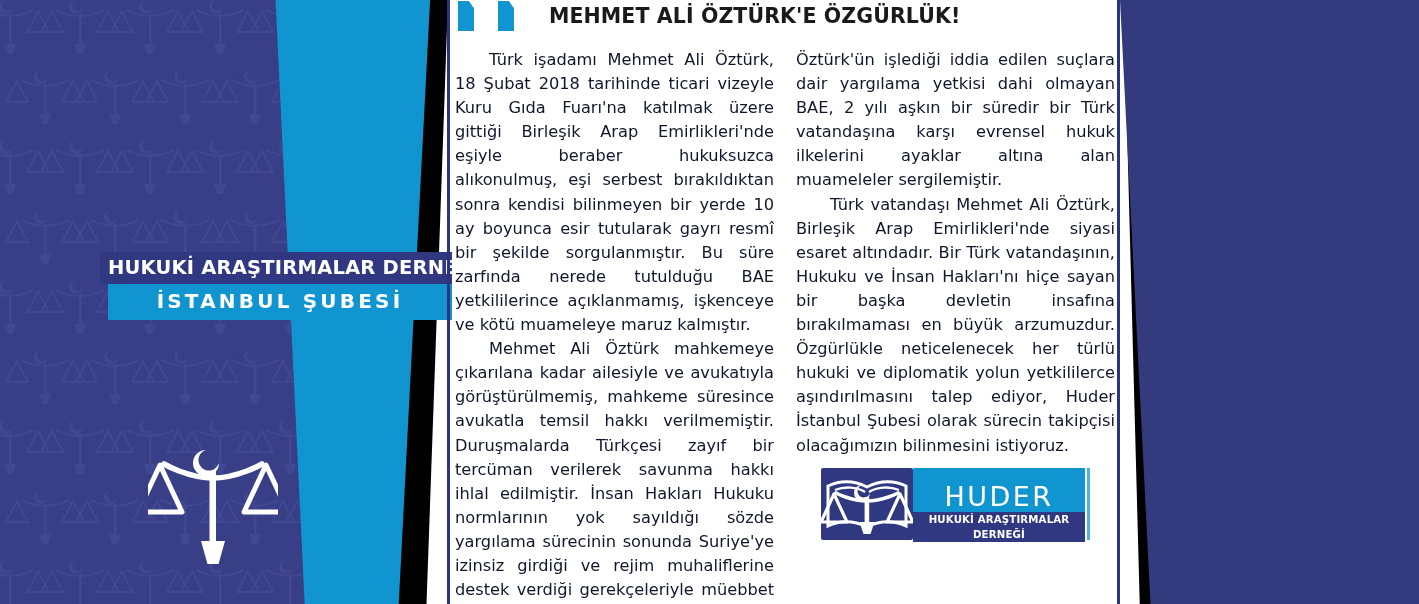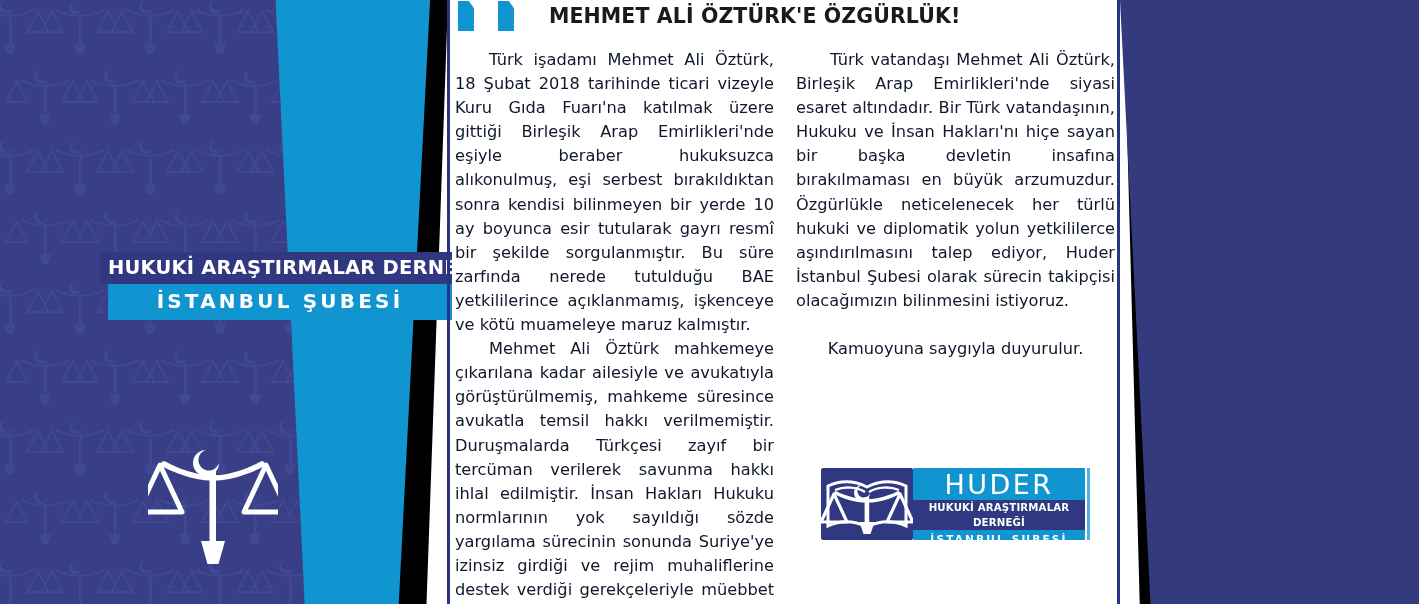--- a/index.html
+++ b/index.html
@@ -190,21 +190,21 @@
     position: relative;
     border-radius: 1px;
   }
   #huder-wordmark {
     color: #ffffff;
     font-size: 27px;
     font-weight: normal;
     letter-spacing: 2.5px;
     text-align: center;
     line-height: 30px;
-    padding-top: 2px;
+    padding-top: 14px;
     font-family: "DejaVu Sans", sans-serif;
   }
   #huder-sub1 {
     background: #2f3880;
     color: #ffffff;
     font-size: 10.2px;
     font-weight: bold;
     letter-spacing: 0.15px;
     text-align: center;
     line-height: 15px;
@@ -349,20 +349,21 @@
   </div>
 
   <div id="columns">
 
     <div class="col">
       <p class="indent">Türk işadamı Mehmet Ali Öztürk, 18 Şubat 2018 tarihinde ticari vizeyle Kuru Gıda Fuarı'na katılmak üzere gittiği Birleşik Arap Emirlikleri'nde eşiyle beraber hukuksuzca alıkonulmuş, eşi serbest bırakıldıktan sonra kendisi bilinmeyen bir yerde 10 ay boyunca esir tutularak gayrı resmî bir şekilde sorgulanmıştır. Bu süre zarfında nerede tutulduğu BAE yetkililerince açıklanmamış, işkenceye ve kötü muameleye maruz kalmıştır.</p>
       <p class="indent">Mehmet Ali Öztürk mahkemeye çıkarılana kadar ailesiyle ve avukatıyla görüştürülmemiş, mahkeme süresince avukatla temsil hakkı verilmemiştir. Duruşmalarda Türkçesi zayıf bir tercüman verilerek savunma hakkı ihlal edilmiştir. İnsan Hakları Hukuku normlarının yok sayıldığı sözde yargılama sürecinin sonunda Suriye'ye izinsiz girdiği ve rejim muhaliflerine destek verdiği gerekçeleriyle müebbet hapis cezasına mahkum edilmiştir. Öztürk, bir hukuk katliamı sonucu 2 yıldan uzun bir süredir özgürlüğünden mahrumdur. Milletlerarası Hukuk'a göre</p>
     </div>
 
     <div class="col">
+      <p>Öztürk'ün işlediği iddia edilen suçlara dair yargılama yetkisi dahi olmayan BAE, 2 yılı aşkın bir süredir bir Türk vatandaşına karşı evrensel hukuk ilkelerini ayaklar altına alan muameleler sergilemiştir.</p>
       <p class="indent">Türk vatandaşı Mehmet Ali Öztürk, Birleşik Arap Emirlikleri'nde siyasi esaret altındadır. Bir Türk vatandaşının, Hukuku ve İnsan Hakları'nı hiçe sayan bir başka devletin insafına bırakılmaması en büyük arzumuzdur. Özgürlükle neticelenecek her türlü hukuki ve diplomatik yolun yetkililerce aşındırılmasını talep ediyor, Huder İstanbul Şubesi olarak sürecin takipçisi olacağımızın bilinmesini istiyoruz.</p>
       <div class="spacer-line"></div>
       <p class="center-line">Kamuoyuna saygıyla duyurulur.</p>
     </div>
   </div>
 
   <div id="huder-logo">
     <div id="huder-emblem">
       <svg viewBox="0 0 92 72" width="92" height="72" xmlns="http://www.w3.org/2000/svg" aria-hidden="true">
         <path d="M7 18 C20 12 34 13 46 19 C58 13 72 12 85 18 L85 58 C72 52 58 53 46 59

